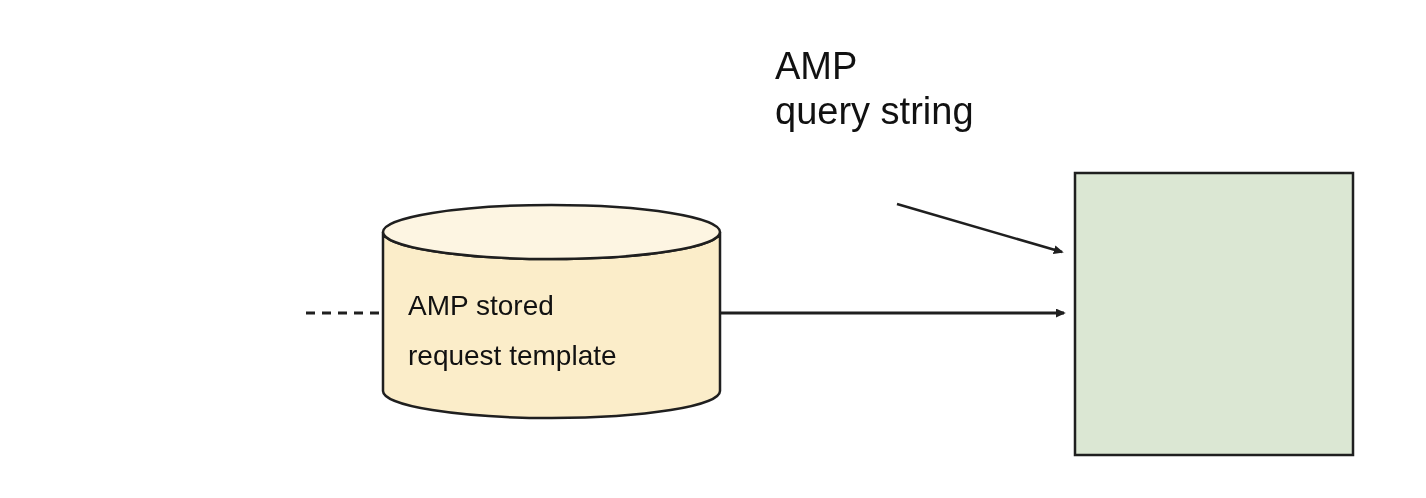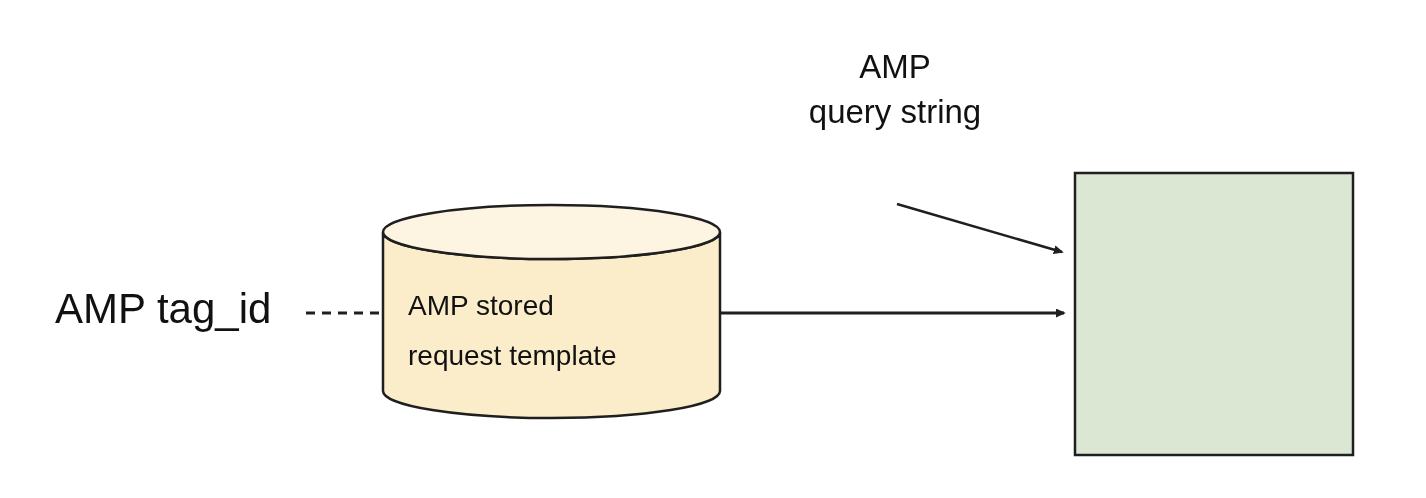--- a/index.html
+++ b/index.html
@@ -43,22 +43,21 @@
   .ortb-label {
     left: 1097px;
     top: 260px;
     font-size: 40px;
     line-height: 50px;
   }
   .queryparams-label {
     left: 775px;
     top: 44px;
     width: 240px;
-    text-align: center;
-    font-size: 33px;
+    font-size: 38px;
     line-height: 45px;
   }
 </style>
 </head>
 <body>
 
 <div class="canvas">
 
   <svg class="diagram-svg" viewBox="0 0 1426 498" xmlns="http://www.w3.org/2000/svg">
     <defs>
@@ -73,21 +72,20 @@
 
     <line x1="897" y1="204" x2="1062" y2="252" stroke="#1f1f1f" stroke-width="2.5" marker-end="url(#arrowhead)"></line>
 
     <path d="M383,232 L383,391 A168.5,27 0 0 0 720,391 L720,232 A168.5,27 0 0 1 383,232 Z" stroke="#1f1f1f" stroke-width="2.5" fill="#FBEDC9"></path>
 
     <ellipse cx="551.5" cy="232" rx="168.5" ry="27" stroke="#1f1f1f" stroke-width="2.5" fill="#FDF5E2"></ellipse>
 
     <rect x="1075" y="173" width="278" height="282" stroke="#1f1f1f" stroke-width="2.5" fill="#DBE7D3"></rect>
   </svg>
 
-  <div class="label tagid-label">AMP tag_id</div>
 
   <div class="label cylinder-label">
     <div>AMP stored</div>
     <div>request template</div>
   </div>
 
 
   <div class="label queryparams-label">
     <div>AMP</div>
     <div>query string</div>

